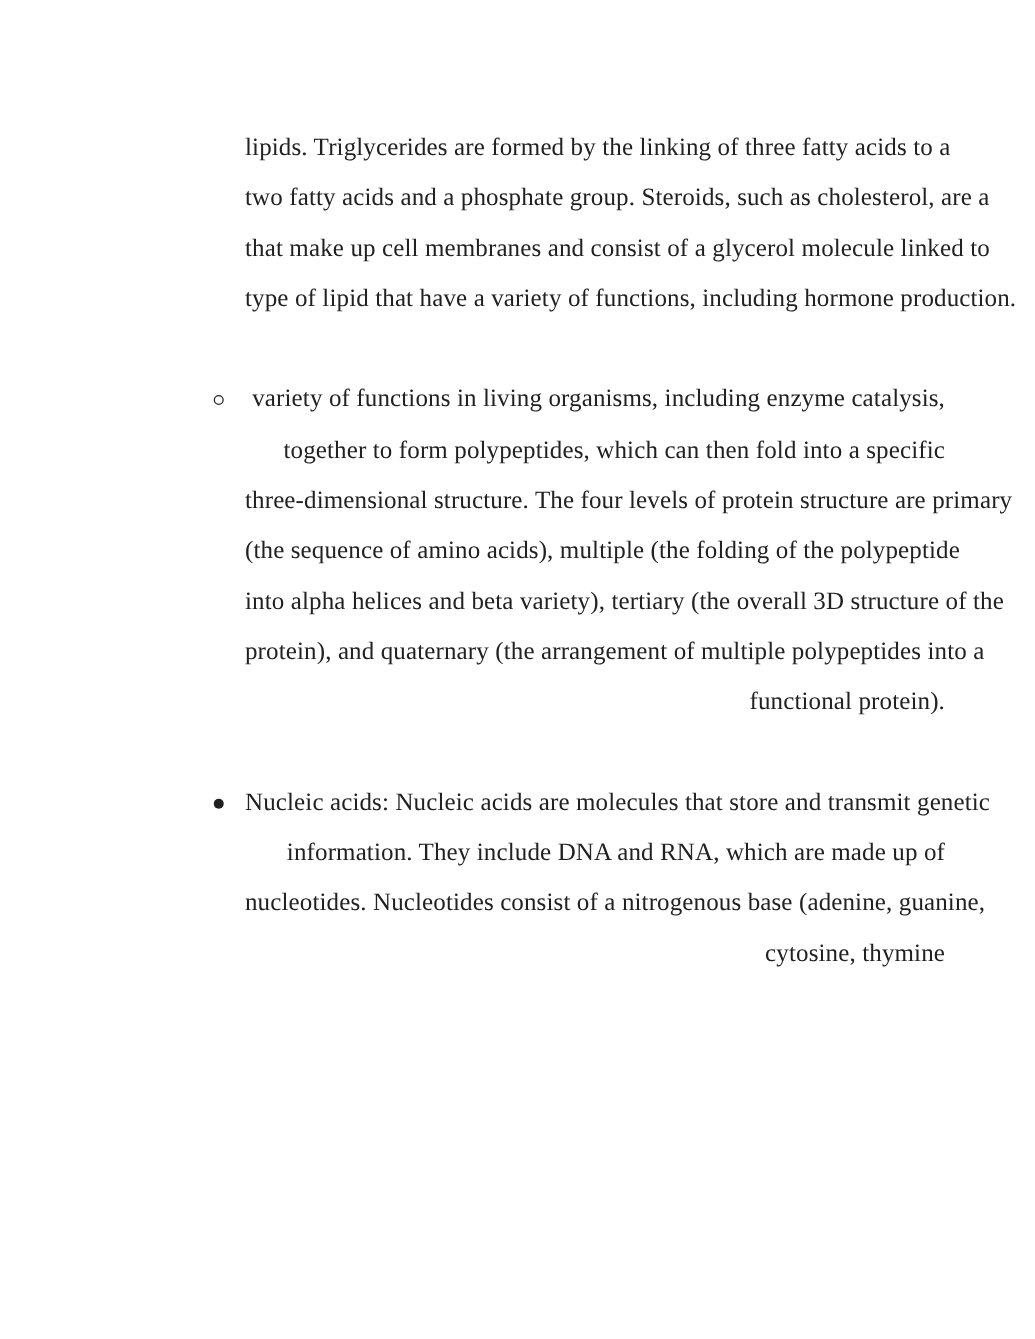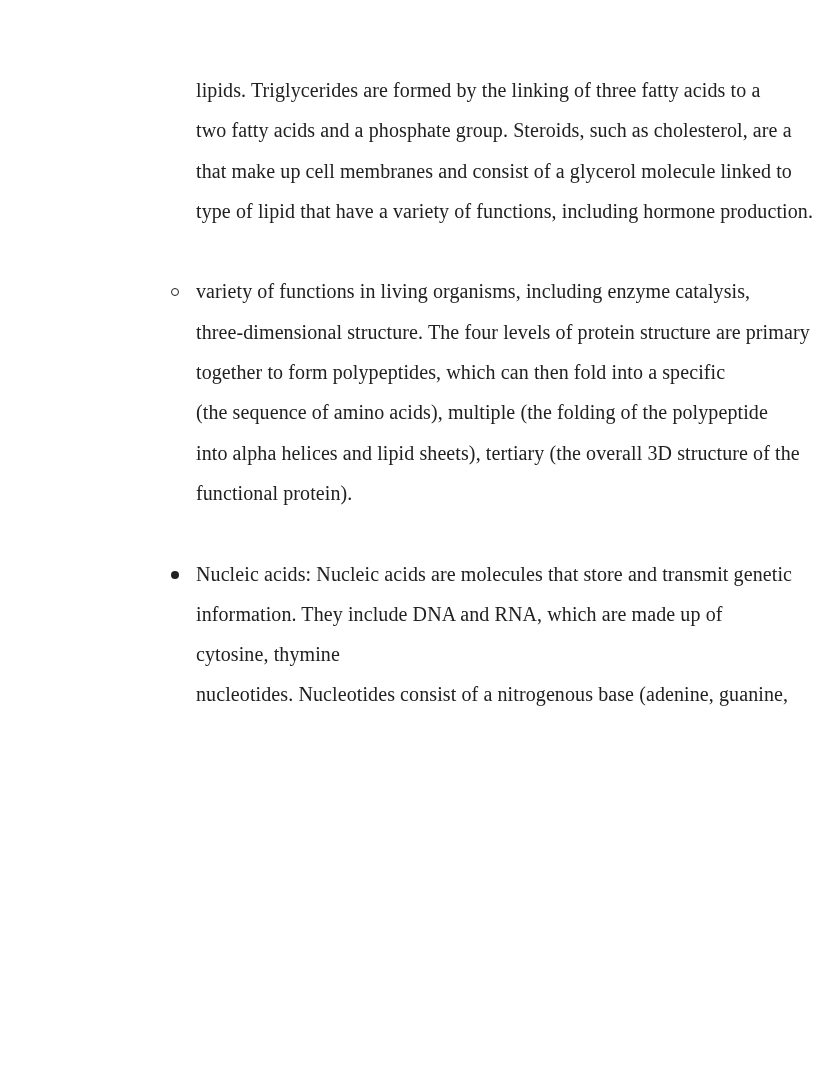--- a/index.html
+++ b/index.html
@@ -12,22 +12,23 @@
     width: 828px;
     height: 1071px;
     background: #ffffff;
     overflow: hidden;
     font-family: "Liberation Serif", "DejaVu Serif", serif;
     color: #212121;
   }
   .content {
     position: absolute;
     left: 196px;
-    top: 70px;
+    top: 98px;
     width: 560px;
+    text-align: right;
   }
   .para {
     position: relative;
   }
   .para + .para {
     margin-top: 40.3px; 
   }
   .line {
     font-size: 20px;
     line-height: 40.3px;
@@ -60,29 +61,30 @@
     <div class="para">
       <div class="line">lipids. Triglycerides are formed by the linking of three fatty acids to a</div>
       <div class="line">two fatty acids and a phosphate group. Steroids, such as cholesterol, are a</div>
       <div class="line">that make up cell membranes and consist of a glycerol molecule linked to</div>
       <div class="line">type of lipid that have a variety of functions, including hormone production.</div>
     </div>
 
     <div class="para">
       <span class="bullet hollow"></span>
       <div class="line">variety of functions in living organisms, including enzyme catalysis,</div>
+      <div class="line">together to form polypeptides, which can then fold into a specific</div>
       <div class="line">three-dimensional structure. The four levels of protein structure are primary</div>
-      <div class="line">together to form polypeptides, which can then fold into a specific</div>
       <div class="line">(the sequence of amino acids), multiple (the folding of the polypeptide</div>
-      <div class="line">into alpha helices and lipid sheets), tertiary (the overall 3D structure of the</div>
+      <div class="line">into alpha helices and beta variety), tertiary (the overall 3D structure of the</div>
+      <div class="line">protein), and quaternary (the arrangement of multiple polypeptides into a</div>
       <div class="line">functional protein).</div>
     </div>
 
     <div class="para">
       <span class="bullet filled"></span>
       <div class="line">Nucleic acids: Nucleic acids are molecules that store and transmit genetic</div>
       <div class="line">information. They include DNA and RNA, which are made up of</div>
+      <div class="line">nucleotides. Nucleotides consist of a nitrogenous base (adenine, guanine,</div>
       <div class="line">cytosine, thymine</div>
-      <div class="line">nucleotides. Nucleotides consist of a nitrogenous base (adenine, guanine,</div>
     </div>
 
   </div>
 </div>
 
 </body></html>

